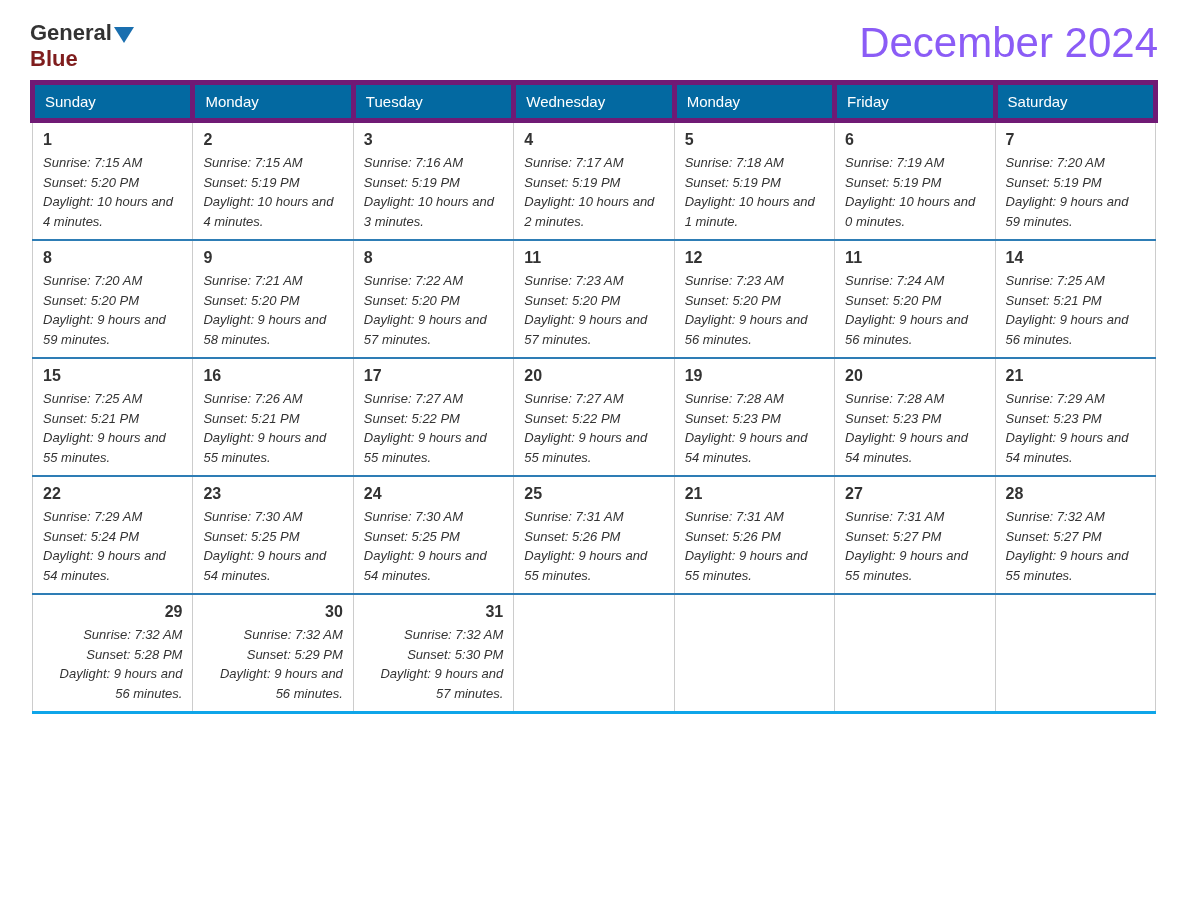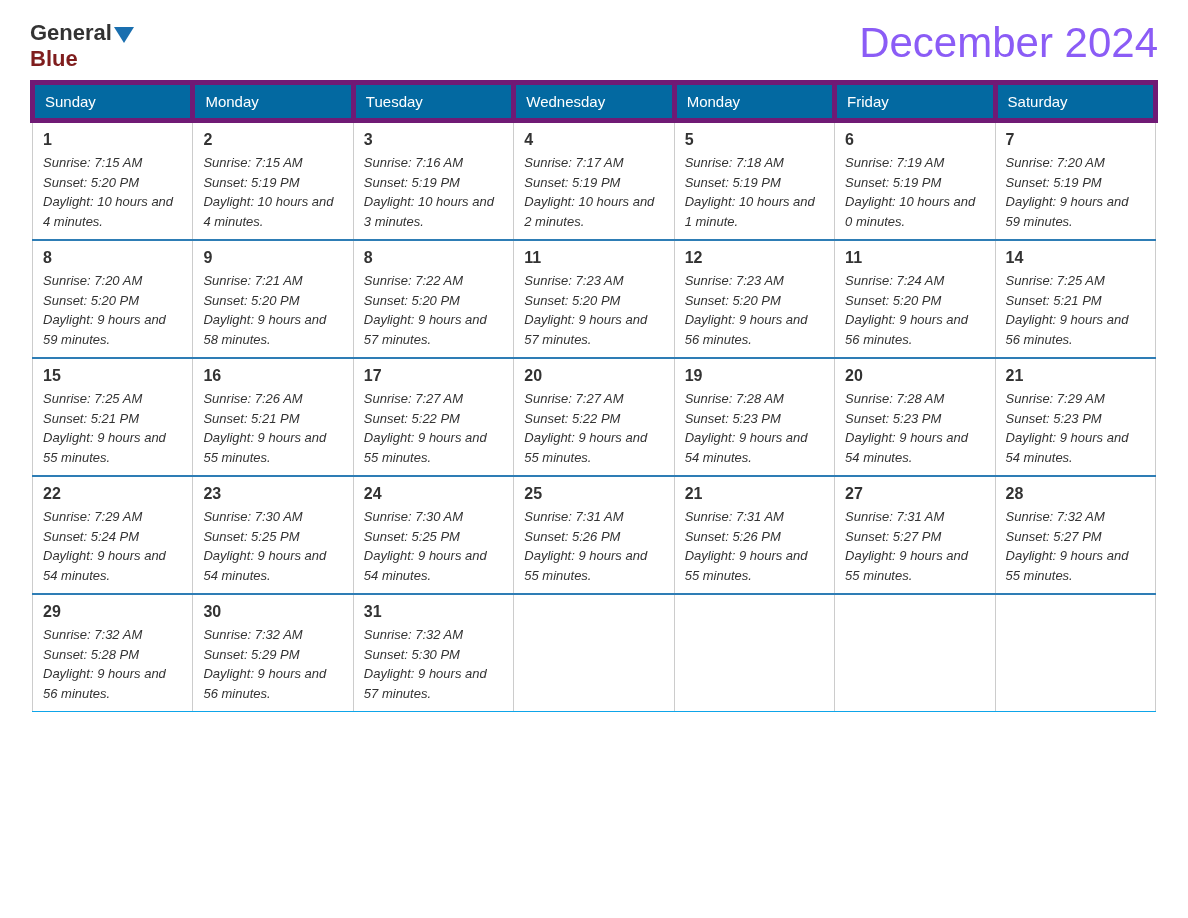--- a/index.html
+++ b/index.html
@@ -94,21 +94,22 @@
       font-size: 13px;
       line-height: 1.5;
       color: #333;
       font-style: italic;
     }
     .empty-cell {
       background: #fff;
       border-top: 2px solid #2e7db5;
     }
     .last-row td {
-      border-bottom: 1px solid #0ea5e9;
+      border-bottom: 3px solid #0ea5e9;
+      text-align: right;
     }
   </style>
 </head>
 <body>
 
 <div class="header">
   <div class="logo-wrapper">
     <div class="logo-row">
       <span class="logo-text-general">General</span>
       <div class="logo-triangle"></div>

